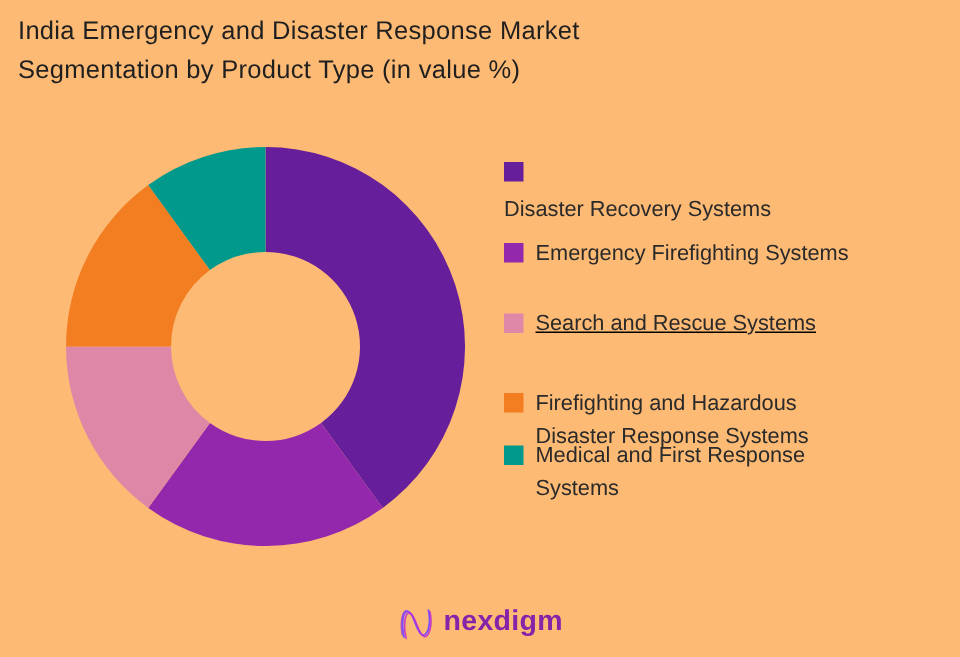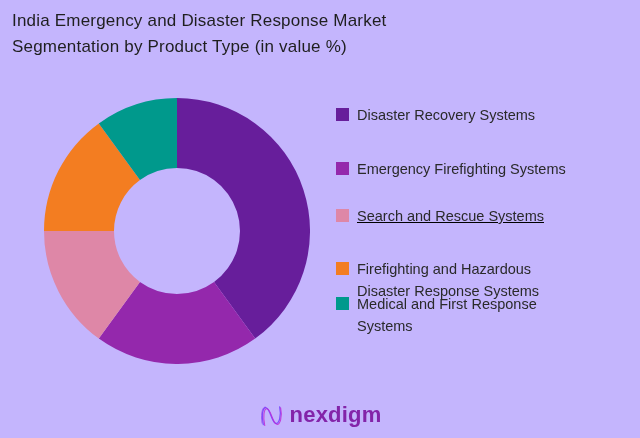--- a/index.html
+++ b/index.html
@@ -1,20 +1,20 @@
 <!DOCTYPE html>
 <html><head>
 <meta charset="utf-8">
 <style>
   html, body { margin: 0; padding: 0; background: #ffffff; }
   .canvas {
     position: relative;
     width: 640px;
     height: 438px;
-    background: #c4b5fd;
+    background: #fdba74;
     font-family: "Liberation Sans", sans-serif;
     overflow: hidden;
   }
   .chart-title {
     position: absolute;
     left: 12px;
     top: 8px;
     width: 540px;
     font-size: 17px;
     line-height: 26px;
@@ -36,21 +36,21 @@
     top: 104px;
     width: 290px;
   }
   .legend-item {
     position: absolute;
     left: 0;
     display: flex;
     align-items: flex-start;
     gap: 8px;
   }
-  .legend-item:nth-of-type(1) { top: 0px; }
+  .legend-item:nth-of-type(1) { top: 0px; flex-direction: column; }
   .legend-item:nth-of-type(2) { top: 54px; }
   .legend-item:nth-of-type(3) { top: 101px; text-decoration: underline; }
   .legend-item:nth-of-type(4) { top: 154px; }
   .legend-item:nth-of-type(5) { top: 189px; }
   .legend-swatch {
     flex: 0 0 auto;
     width: 13px;
     height: 13px;
     margin-top: 4px;
     background: #999;
@@ -67,21 +67,21 @@
     top: 398px;
     width: 640px;
     height: 34px;
     display: flex;
     align-items: center;
     justify-content: center;
     gap: 6px;
   }
   .brand-icon { display: block; width: 25px; height: 28px; }
   .brand-wordmark {
-    font-size: 22px;
+    font-size: 19px;
     font-weight: 700;
     letter-spacing: 0.2px;
   }
 </style>
 </head>
 <body>
 
 <div class="canvas">
 
   <div class="chart-title">

